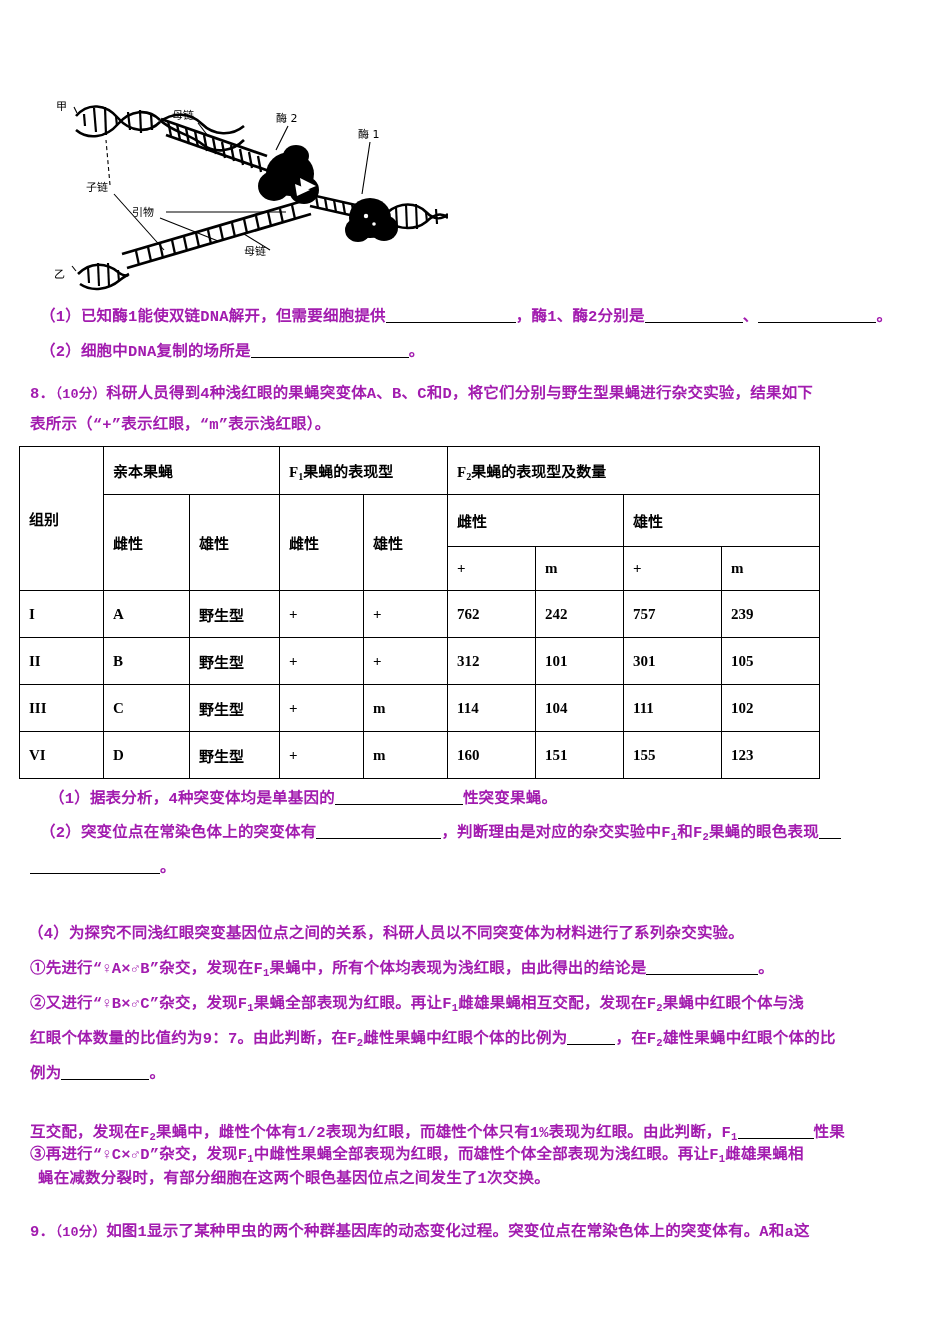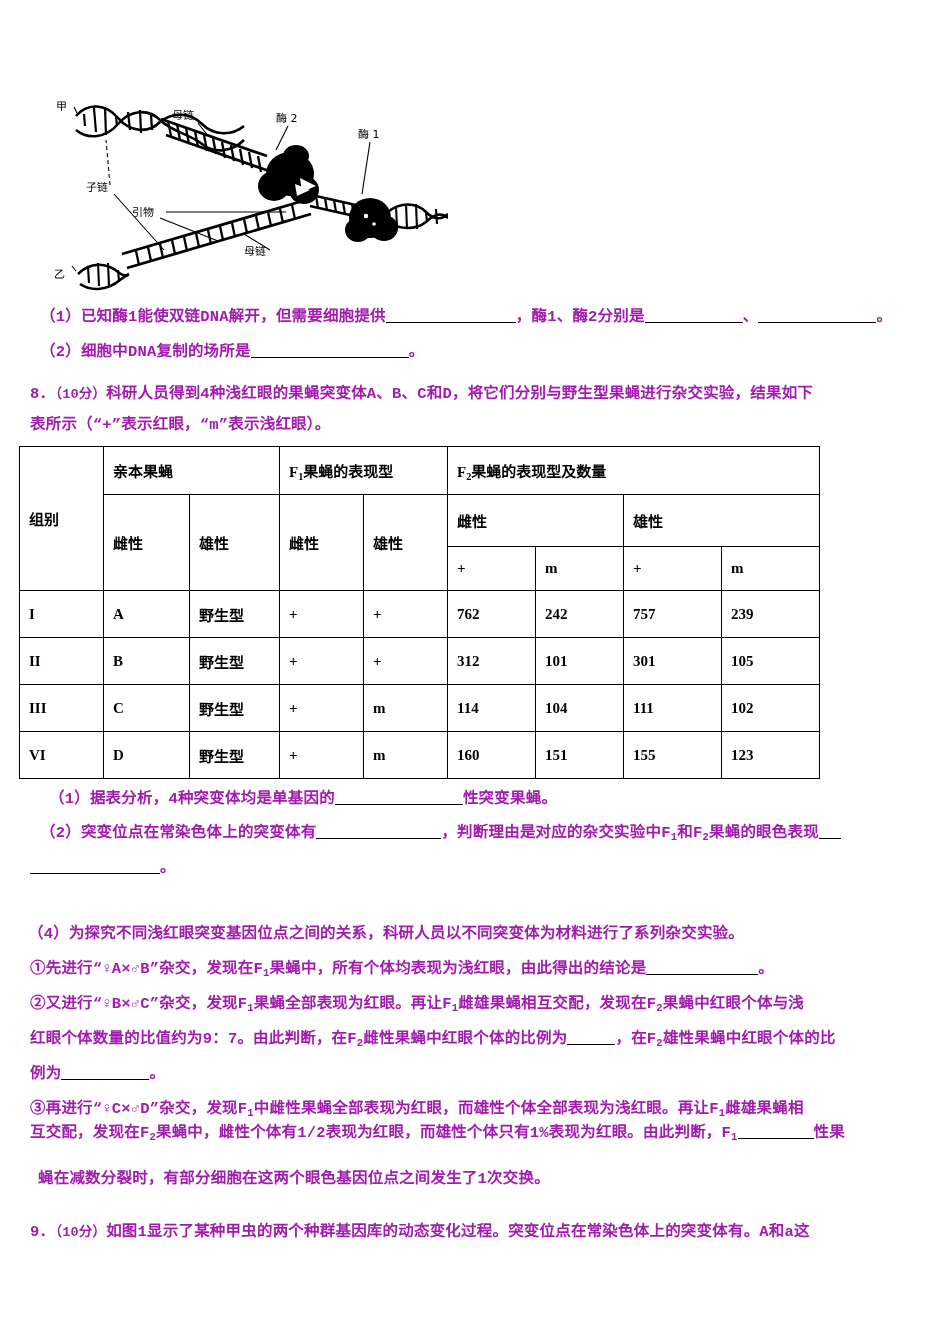--- a/index.html
+++ b/index.html
@@ -375,21 +375,21 @@
   </div>
 
   <div class="para" style="left:30px; top:1024px; width:905px;">
     <span>红眼个体数量的比值约为9：7。由此判断，在F<sub>2</sub>雌性果蝇中红眼个体的比例为</span><span class="blank" style="width:48px;"></span><span>，在F<sub>2</sub>雄性果蝇中红眼个体的比</span>
   </div>
 
   <div class="para" style="left:30px; top:1059px; width:905px;">
     <span>例为</span><span class="blank" style="width:88px;"></span><span>。</span>
   </div>
 
-  <div class="para" style="left:30px; top:1094px; width:905px;">
+  <div class="para" style="left:30px; top:1140px; width:905px;">
     <span>③再进行“♀C×♂D”杂交，发现F<sub>1</sub>中雌性果蝇全部表现为红眼，而雄性个体全部表现为浅红眼。再让F<sub>1</sub>雌雄果蝇相</span>
   </div>
 
   <div class="para" style="left:30px; top:1118px; width:905px;">
     <span>互交配，发现在F<sub>2</sub>果蝇中，雌性个体有1/2表现为红眼，而雄性个体只有1%表现为红眼。由此判断，F<sub>1</sub></span><span class="blank" style="width:76px;"></span><span>性果</span>
   </div>
 
   <div class="para" style="left:30px; top:1164px; width:905px;margin-left:8px;">
     <span>蝇在减数分裂时，有部分细胞在这两个眼色基因位点之间发生了1次交换。</span>
   </div>

